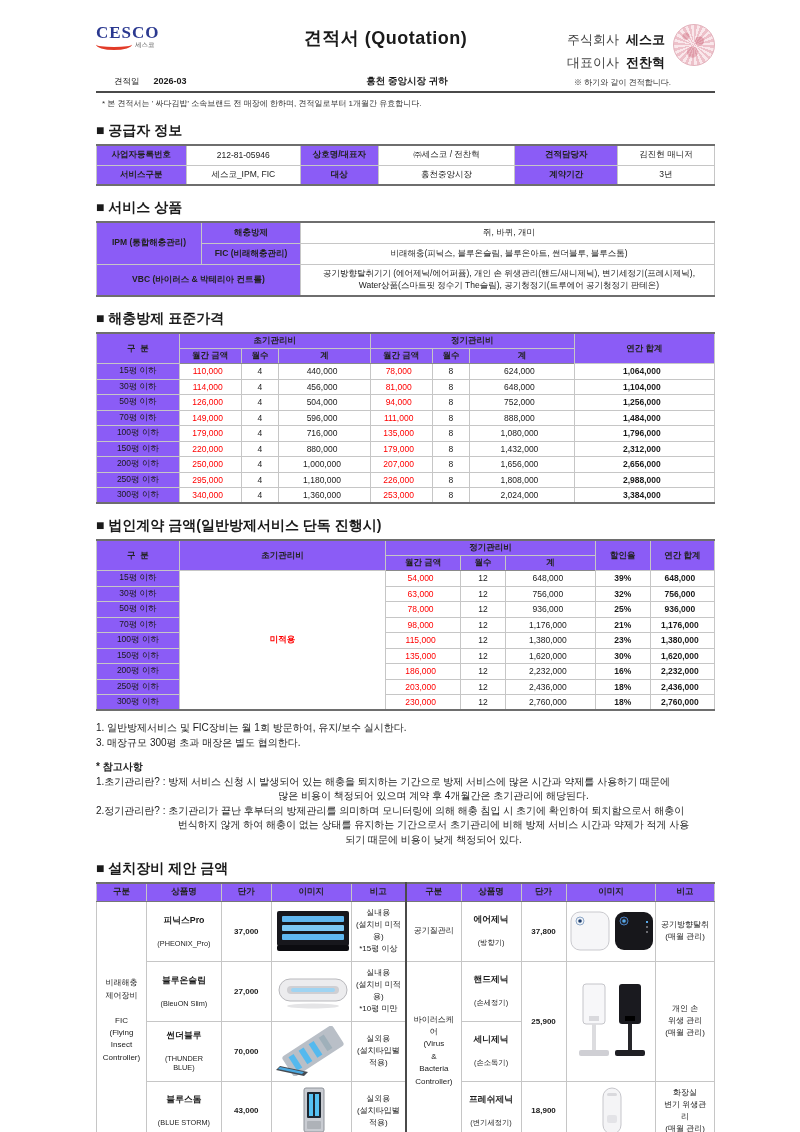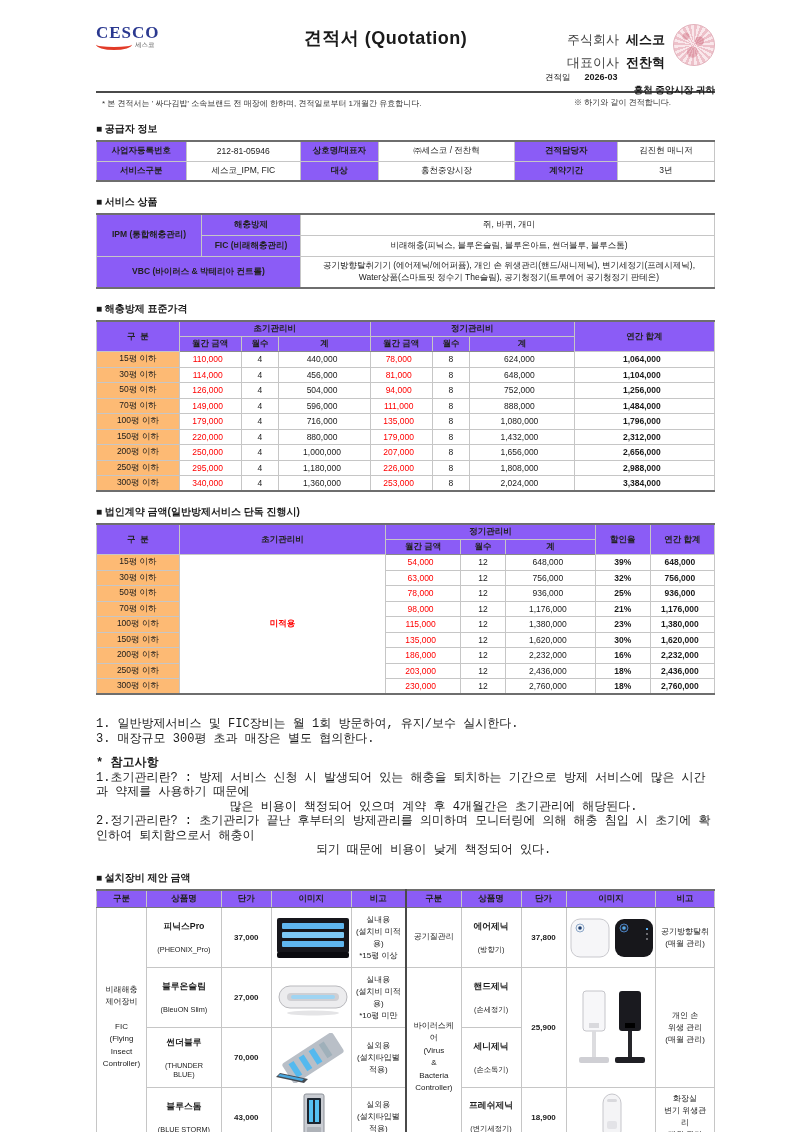--- a/index.html
+++ b/index.html
@@ -19,53 +19,53 @@
   .c-label{color:#444;margin-right:7px;}
   .c-name{font-weight:bold;}
   .stamp{width:40px;height:40px;border-radius:50%;flex:0 0 auto;opacity:.85;
     background:
       radial-gradient(circle at 30% 28%, rgba(195,70,95,.40) 0 3px, rgba(0,0,0,0) 4px),
       radial-gradient(circle at 64% 40%, rgba(195,70,95,.45) 0 4px, rgba(0,0,0,0) 5px),
       radial-gradient(circle at 46% 68%, rgba(195,70,95,.38) 0 5px, rgba(0,0,0,0) 6px),
       repeating-conic-gradient(rgba(217,122,140,.55) 0 9deg, rgba(243,205,212,.55) 9deg 18deg);
     border:1px solid #dda4b0;}
 
-  .sub-header{display:flex;align-items:flex-end;height:16px;font-size:8.5px;flex-direction:column;}
+  .sub-header{display:flex;align-items:flex-end;height:16px;font-size:8.5px;}
   .quote-date{width:170px;padding-left:18px;}
   .quote-date b{margin-left:14px;font-size:9px;}
   .recipient{flex:1;text-align:center;font-weight:bold;font-size:9.5px;}
   .stamp-note{width:185px;text-align:center;color:#333;font-size:8px;}
   .top-rule{height:0;border-top:2.5px solid #4a4a4a;margin-top:3px;}
   .validity{font-size:8px;color:#333;padding:5px 0 0 6px;}
 
   
-  .sect-title{font-size:10px;font-weight:bold;margin:13px 0 4px 0;}
+  .sect-title{font-size:14px;font-weight:bold;margin:13px 0 4px 0;}
   table{width:100%;border-collapse:collapse;table-layout:fixed;}
   .tbl{border-top:2px solid #6e6e6e;border-bottom:2.5px solid #6e6e6e;font-size:8.5px;}
   .tbl th,.tbl td{border:1px solid #c6c6c6;padding:1px 4px;text-align:center;vertical-align:middle;}
   .tbl th{background:#8b5cf6;font-weight:bold;color:#222;}
   .hdline th{border-bottom:1.5px solid #8a8a8a;}
-  .pink{background:#fdba74;}
+  .pink{background:#8b5cf6;}
   .red{color:#ff0000;}
   .num{text-align:right;padding-right:9px !important;}
   .bold{font-weight:bold;}
   .left{text-align:left;padding-left:7px !important;}
   .pre{white-space:pre-line;}
   .presp{white-space:pre-wrap;}
 
   .tbl-supplier tr{height:20px;}
   .tbl-services tr{height:21px;}
   .tbl-services .vbc-row{height:32px;margin-top:34px;}
   .tbl-std tbody tr{height:15.5px;}
   .tbl-std thead tr{height:15px;}
   .tbl-corp tbody tr{height:15.5px;}
   .tbl-corp thead tr{height:15px;}
 
   
-  .notes{font-size:12px;line-height:14.5px;margin-top:22px;font-family:Liberation Mono, monospace;}
+  .notes{font-size:10px;line-height:14.5px;margin-top:10px;}
   .notes .gap{height:10px;}
   .ref-title{font-weight:bold;}
   .ref-cont{padding-left:56px;text-align:center;}
 
   
   .tbl-eq thead tr{height:18px;}
   .tbl-eq thead th{border-bottom:1.5px solid #777;}
   .tbl-eq tbody tr{height:60px;}
   .tbl-eq td{font-size:8px;}
   .divR{border-right:2px solid #4a4a4a !important;}
@@ -388,20 +388,21 @@
   </table>
 
   <div class="notes">
     <div>1. 일반방제서비스 및 FIC장비는 월 1회 방문하여, 유지/보수 실시한다.</div>
     <div>3. 매장규모 300평 초과 매장은 별도 협의한다.</div>
     <div class="gap"></div>
     <div class="ref-title">* 참고사항</div>
     <div>1.초기관리란? : 방제 서비스 신청 시 발생되어 있는 해충을 퇴치하는 기간으로 방제 서비스에 많은 시간과 약제를 사용하기 때문에</div>
     <div class="ref-cont">많은 비용이 책정되어 있으며 계약 후 4개월간은 초기관리에 해당된다.</div>
     <div>2.정기관리란? : 초기관리가 끝난 후부터의 방제관리를 의미하며 모니터링에 의해 해충 침입 시 초기에 확인하여 퇴치함으로서 해충이</div>
+    <div class="ref-cont">번식하지 않게 하여 해충이 없는 상태를 유지하는 기간으로서 초기관리에 비해 방제 서비스 시간과 약제가 적게 사용</div>
     <div class="ref-cont">되기 때문에 비용이 낮게 책정되어 있다.</div>
   </div>
 
   <div class="sect-title">■ 설치장비 제안 금액</div>
   <table class="tbl tbl-eq">
     <colgroup>
       <col style="width:8.1%">
         <col style="width:12.1%">
         <col style="width:8.1%">
         <col style="width:12.9%">

